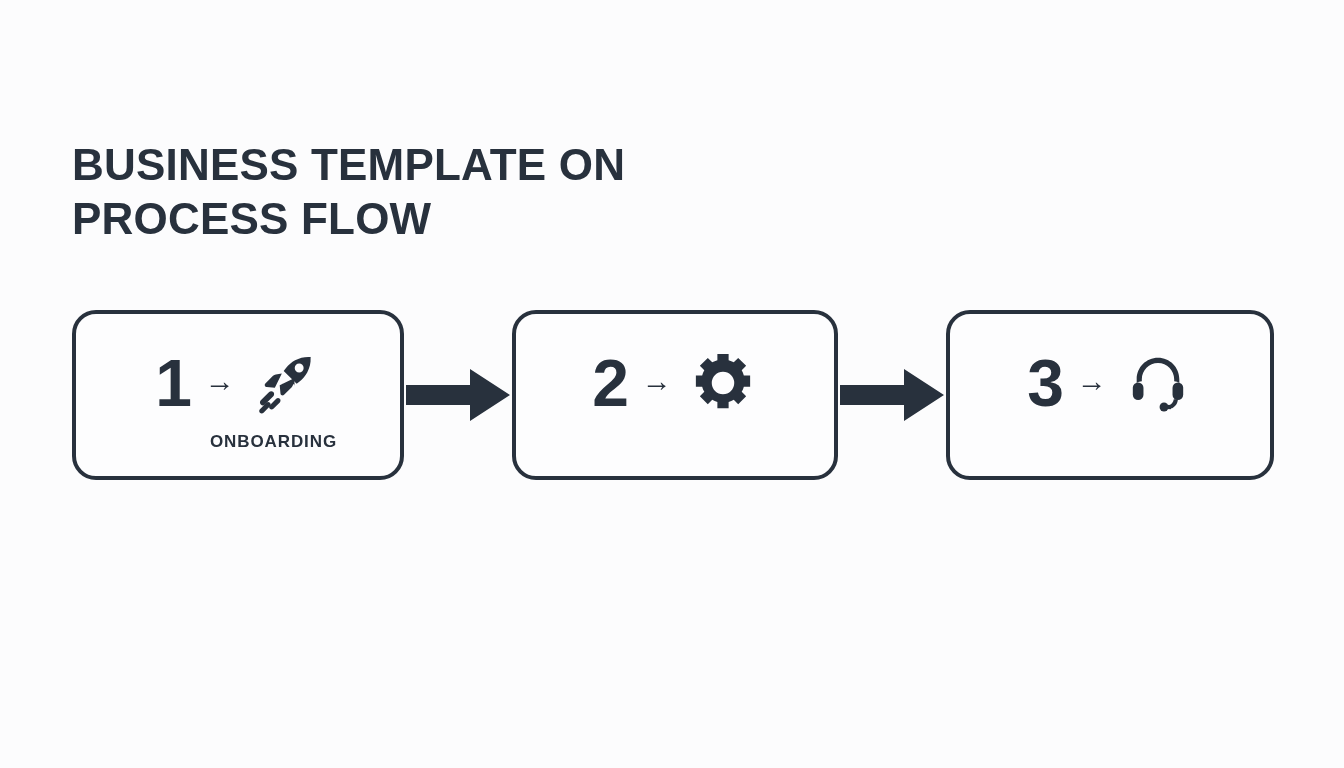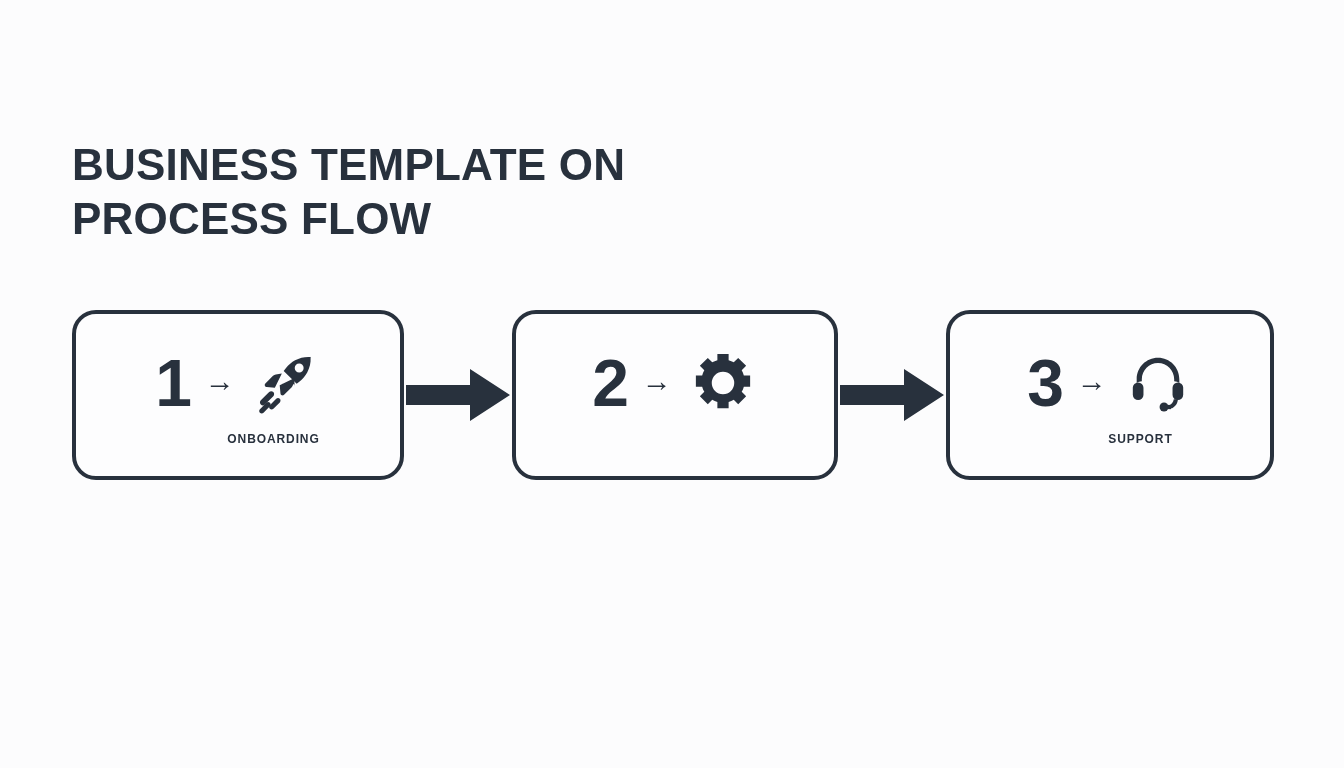--- a/index.html
+++ b/index.html
@@ -101,21 +101,21 @@
   }
   .step-icon svg { display: block; }
 
   .card-label {
     position: absolute;
     left: 9px;
     right: 0;
     top: 118px;
     text-align: center;
     color: #28313d;
-    font-size: 12px;
+    font-size: 17px;
     font-weight: bold;
     letter-spacing: 0.9px;
     text-transform: uppercase;
   }
   
   .card-1 .card-label { padding-left: 62px; }
   .card-2 .card-label { padding-left: 38px; }
   .card-3 .card-label { padding-left: 52px; }
 
   
@@ -194,17 +194,16 @@
               <rect x="6" y="31.5" width="11" height="18" rx="5.5"></rect>
               <rect x="47" y="31.5" width="11" height="18" rx="5.5"></rect>
               <path d="M49.6 49.5c-.1 3.6-2.2 6.6-5.3 8.1l-2.6-3.6c2.2-.9 3.7-2.6 4-4.7l3.9.2z" opacity="0"></path>
               <path d="M52.5 48.8c0 4.1-2.6 7.6-6.4 9.5l-3.7-2.6c3.3-1.3 5.6-3.9 5.9-6.9h4.2z"></path>
               <circle cx="38.2" cy="56.8" r="4.6"></circle>
               <path d="M38.2 54.6h7.2v4.4h-7.2z"></path>
             </g>
           </svg>
         </span>
       </div>
-      <div class="card-label">SUPPORT</div>
     </div>
 
   </div>
 </div>
 
 </body></html>

